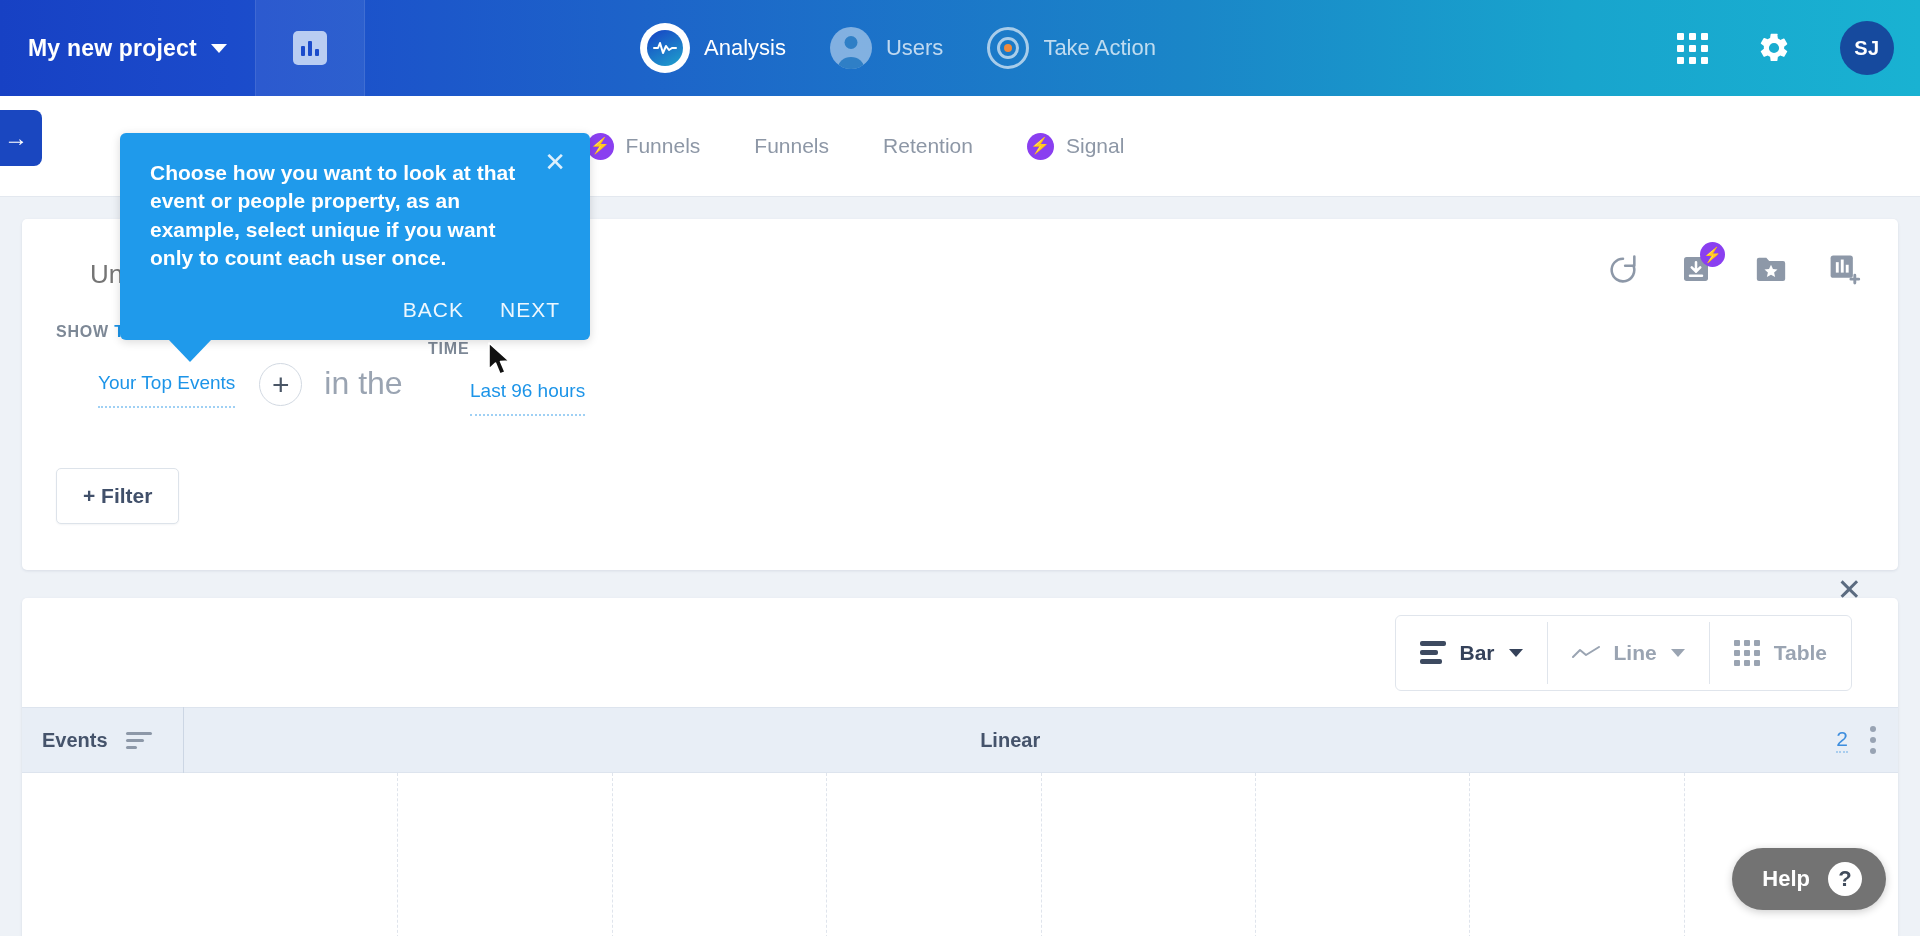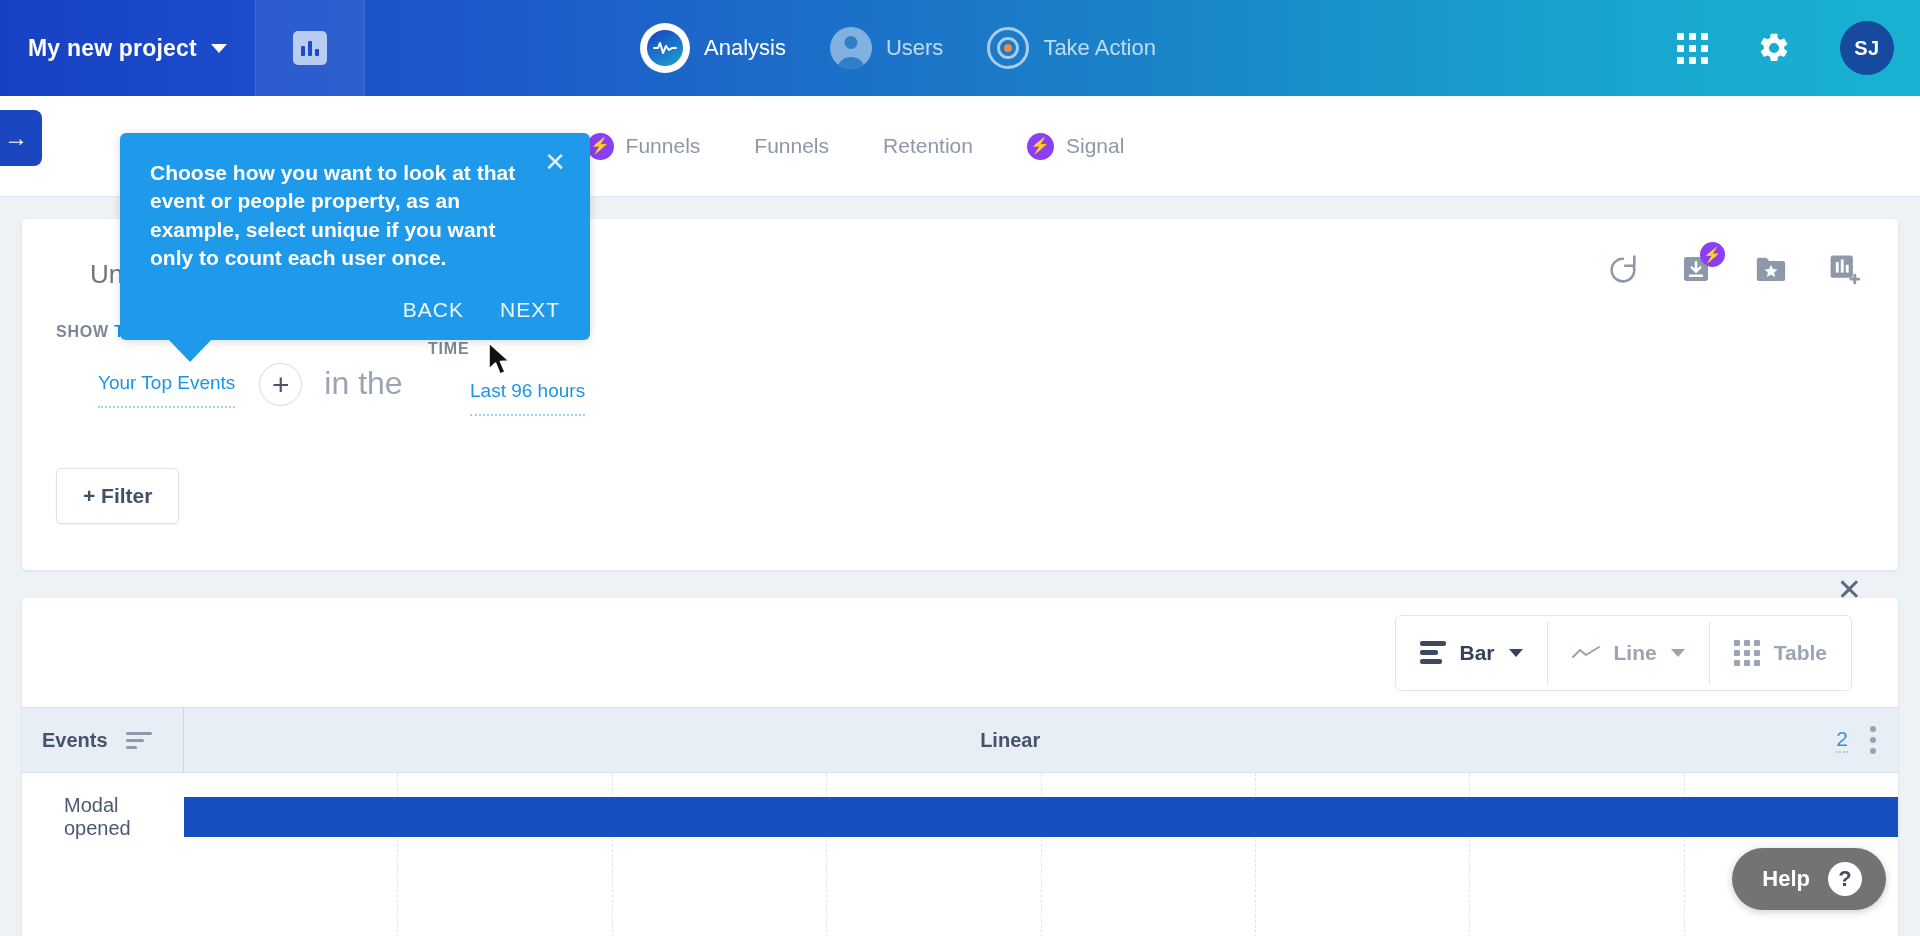--- a/index.html
+++ b/index.html
@@ -526,24 +526,20 @@
       <div class="grid-lines">
         <div class="grid-col"></div>
           <div class="grid-col"></div>
         <div class="grid-col"></div>
           <div class="grid-col"></div>
         <div class="grid-col"></div>
           <div class="grid-col"></div>
         <div class="grid-col"></div>
           <div class="grid-col"></div>
       </div>
-      <div class="bar-row">
-        <span class="bar-label">Modal opened</span>
-        <span class="bar-fill"></span>
-      </div>
     </div>
 
   </div>
 </div>
 
 <div class="tooltip">
   <span class="tt-close">✕</span>
   <div class="tt-text">Choose how you want to look at that event or people property, as an example, select unique if you want only to count each user once.</div>
   <div class="tt-actions">
     <span class="tt-btn">BACK</span>

